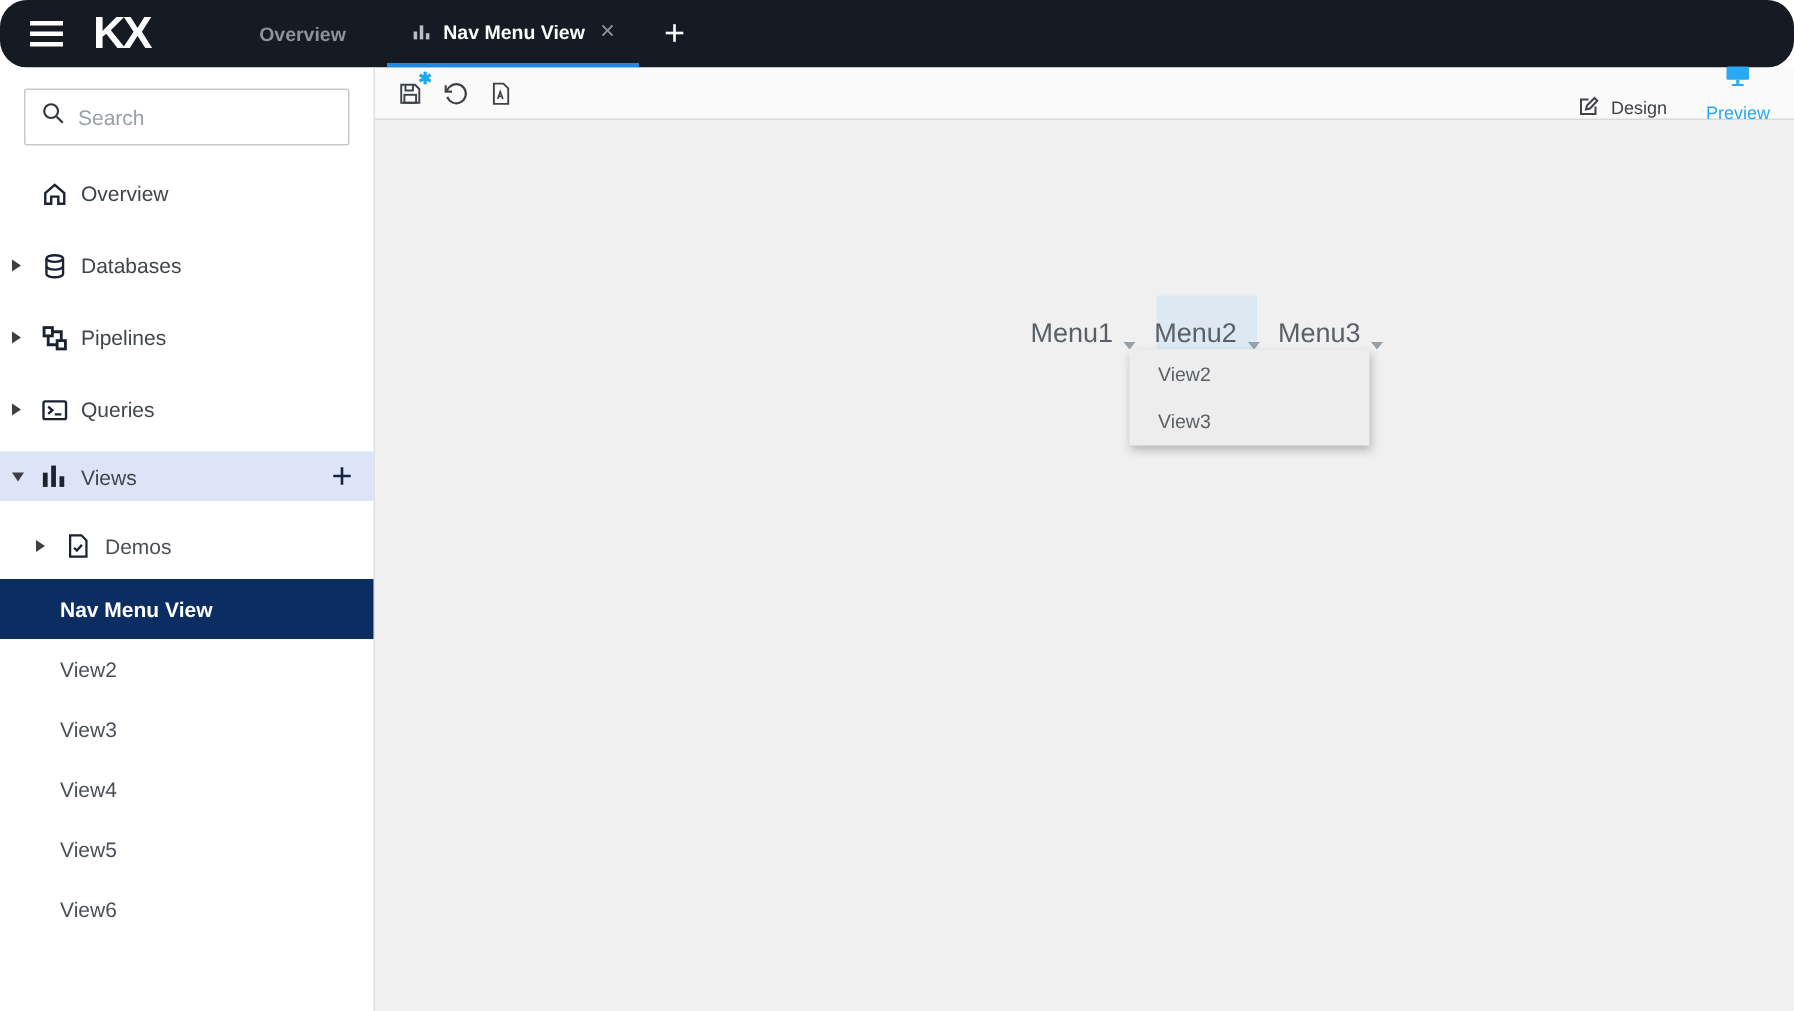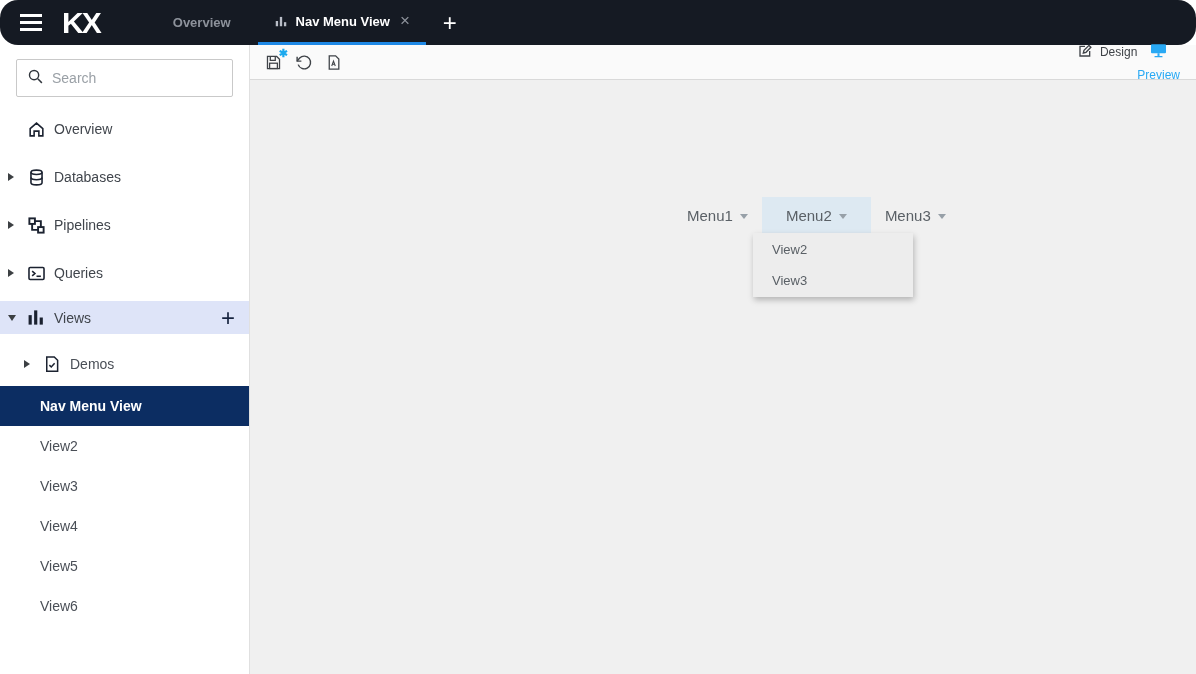--- a/index.html
+++ b/index.html
@@ -55,31 +55,31 @@
   .sub-row.selected { background:var(--selected-navy,#0c2d62); color:#fff; font-weight:700; }
 
   
   .toolbar { position:absolute; left:250px; top:45px; width:946px; height:35px;
     background:#fafafa; border-bottom:1px solid #d9d9d9; display:flex; align-items:center;
     padding:0 16px 0 10px; }
   .tool-btn { width:26px; height:26px; display:flex; align-items:center; justify-content:center;
     color:#3f4348; cursor:pointer; position:relative; margin-right:4px; }
   .save-star { position:absolute; top:-1px; right:-2px; color:var(--save-star,#1ba9ee);
     font-size:11px; font-weight:900; line-height:1; }
-  .mode-group { margin-left:auto; display:flex; align-items:flex-start; }
+  .mode-group { margin-left:auto; display:flex; align-items:flex-end; gap:26px; }
   .mode-btn { display:flex; align-items:center; gap:7px; font-size:12px; color:#3f4348; cursor:pointer; }
   .mode-btn.preview { color:var(--preview-blue,#29a9f4);flex-direction:column; }
 
   
   .canvas { position:absolute; left:250px; top:80px; width:946px; height:594px;
     background:var(--canvas-bg,#f0f0f0); }
   .navmenu { position:absolute; left:423px; top:117px; display:flex; }
-  .menu-item { height:36px; display:flex; align-items:center; gap:7px; padding:0 14px;
-    font-size:15px; color:#5a6066; cursor:pointer; }
-  .menu-item.active { background:var(--menu-active-bg,#dde9f2); width:109px; justify-content:center; }
+  .menu-item { height:36px; display:flex; align-items:flex-end; gap:7px; padding:0 14px;
+    font-size:18px; color:#5a6066; cursor:pointer; }
+  .menu-item.active { background:var(--menu-active-bg,#dde9f2); width:67px; justify-content:center; }
   .caret { width:0; height:0; border-top:5px solid #97a0a8;
     border-left:4px solid transparent; border-right:4px solid transparent; margin-top:2px; }
   .dropdown { position:absolute; left:503px; top:153px; width:160px;
     background:var(--dropdown-bg,#ededed); box-shadow:1px 3px 6px rgba(0,0,0,0.25); padding:1px 0; }
   .dropdown-item { height:31px; display:flex; align-items:center; padding-left:19px;
     font-size:13px; color:#5a6066; cursor:pointer; }
 </style>
 </head>
 <body>
 

